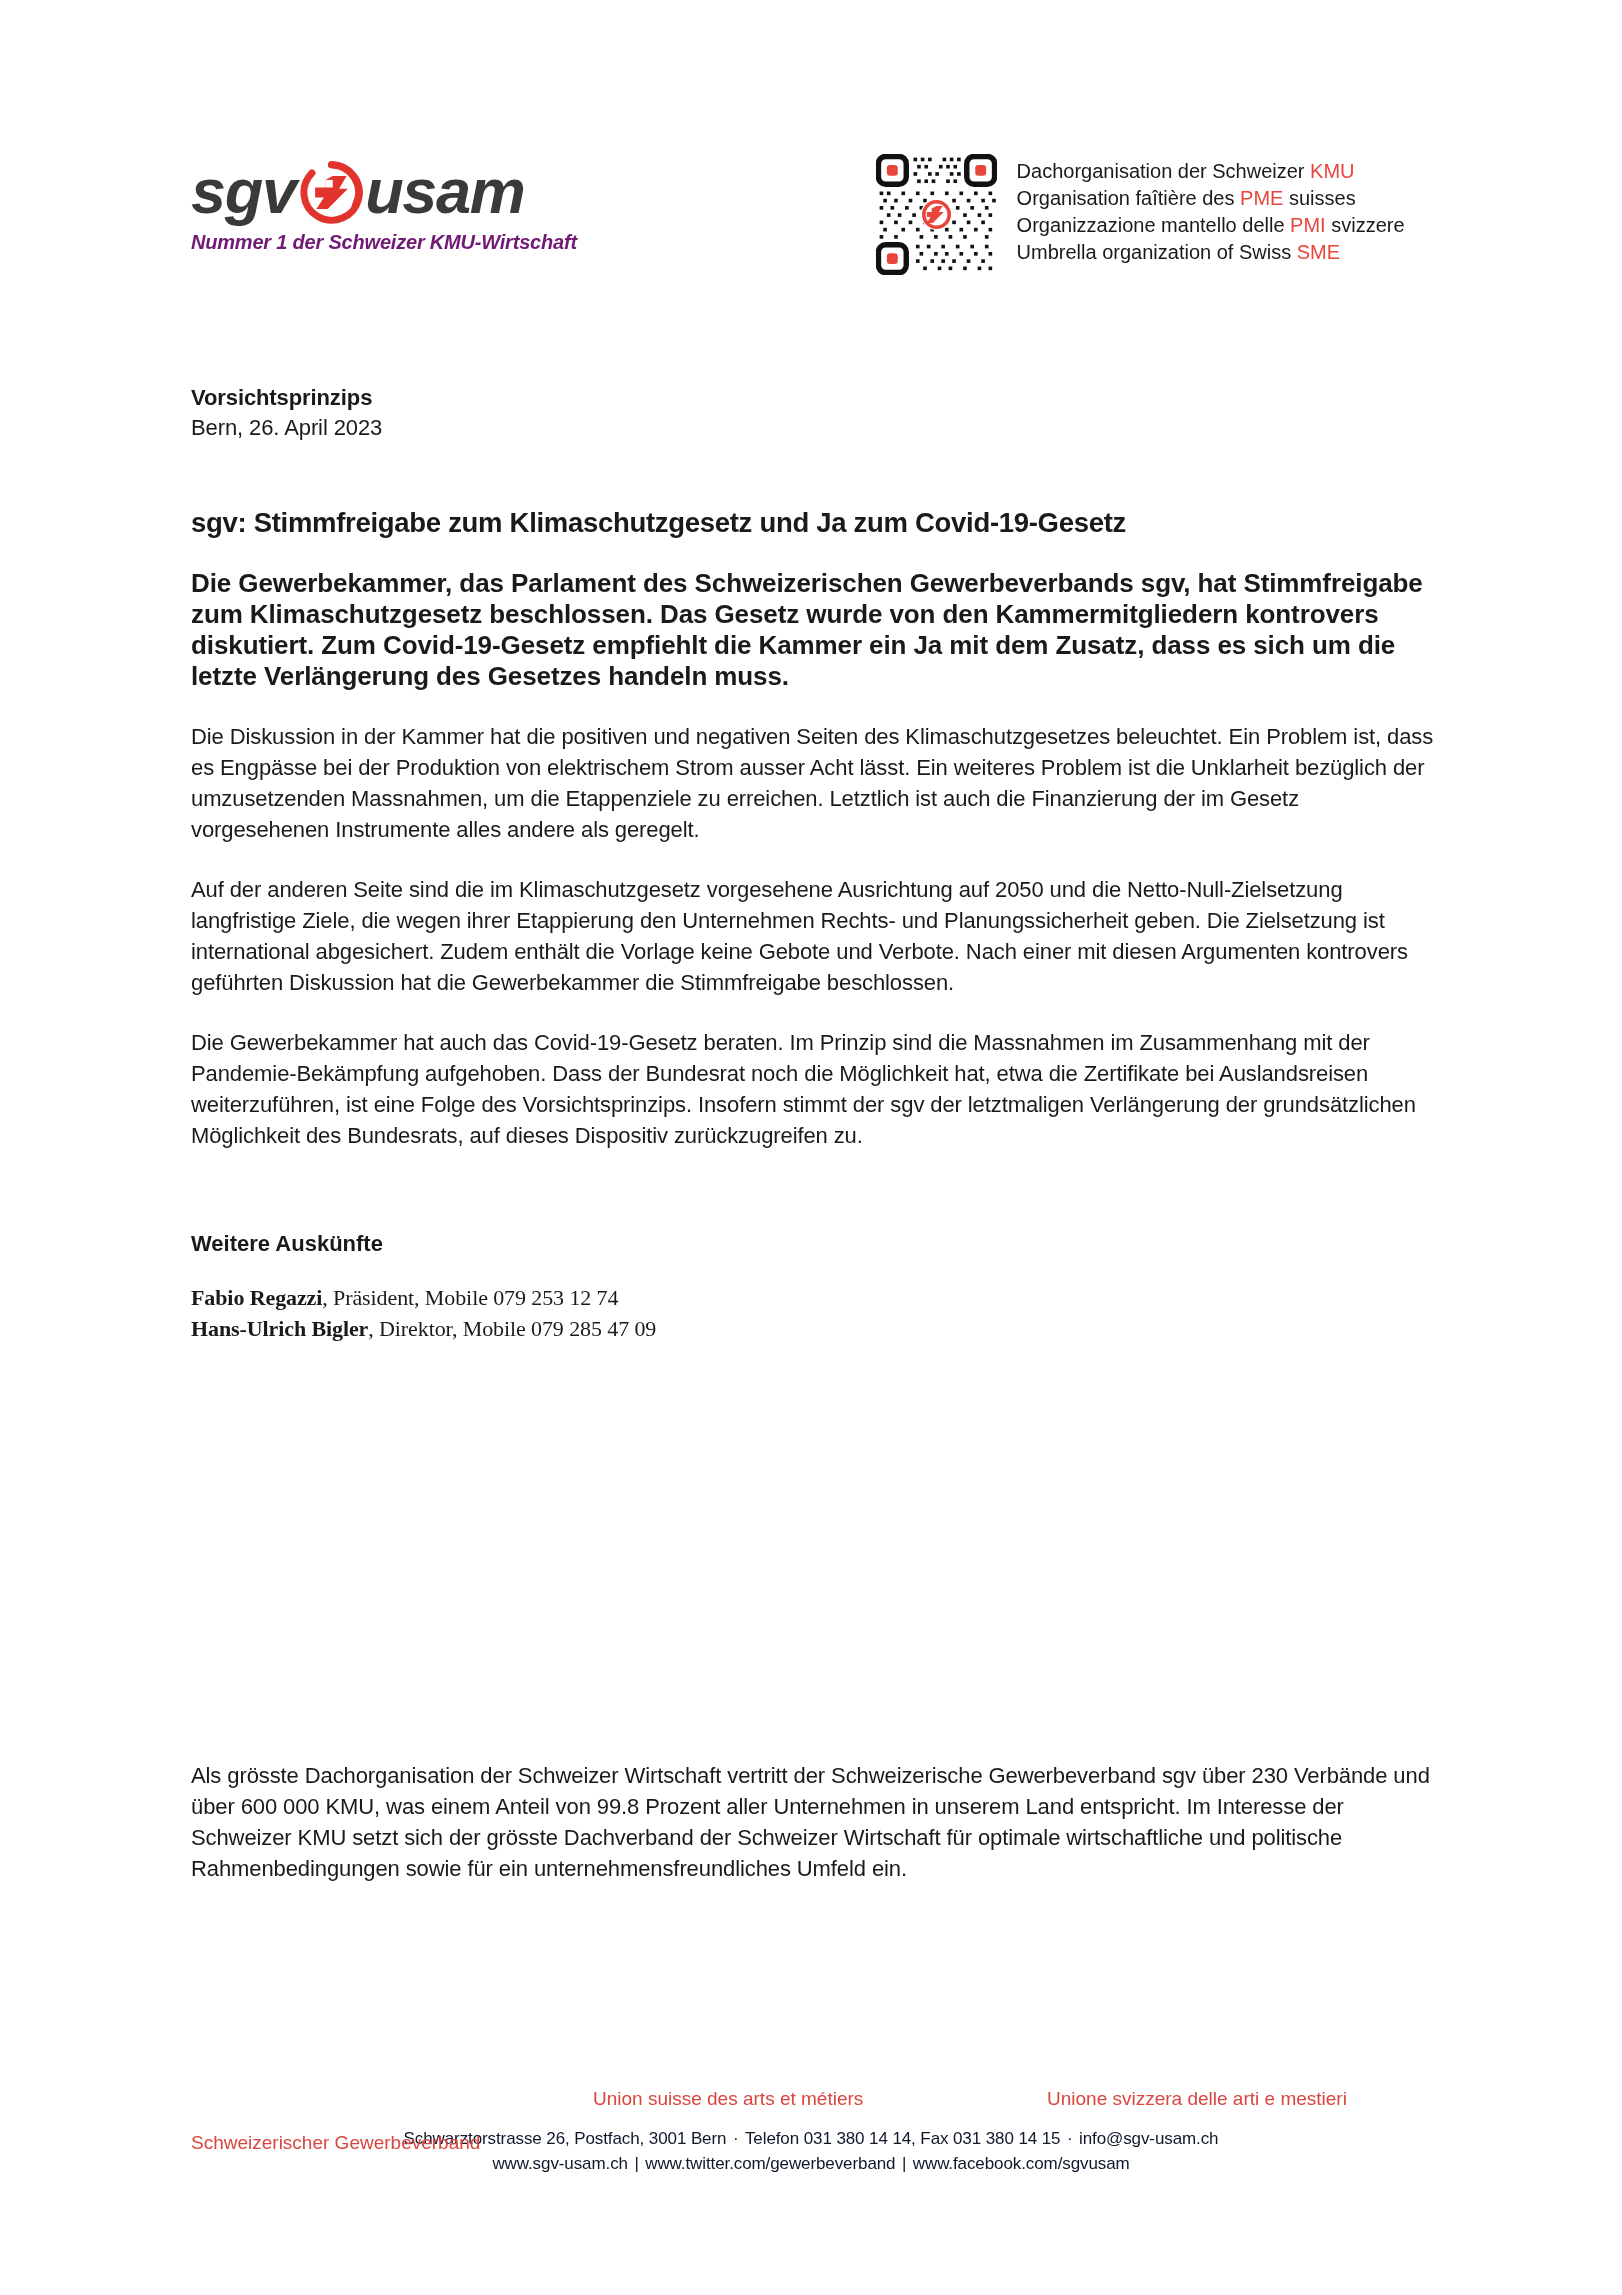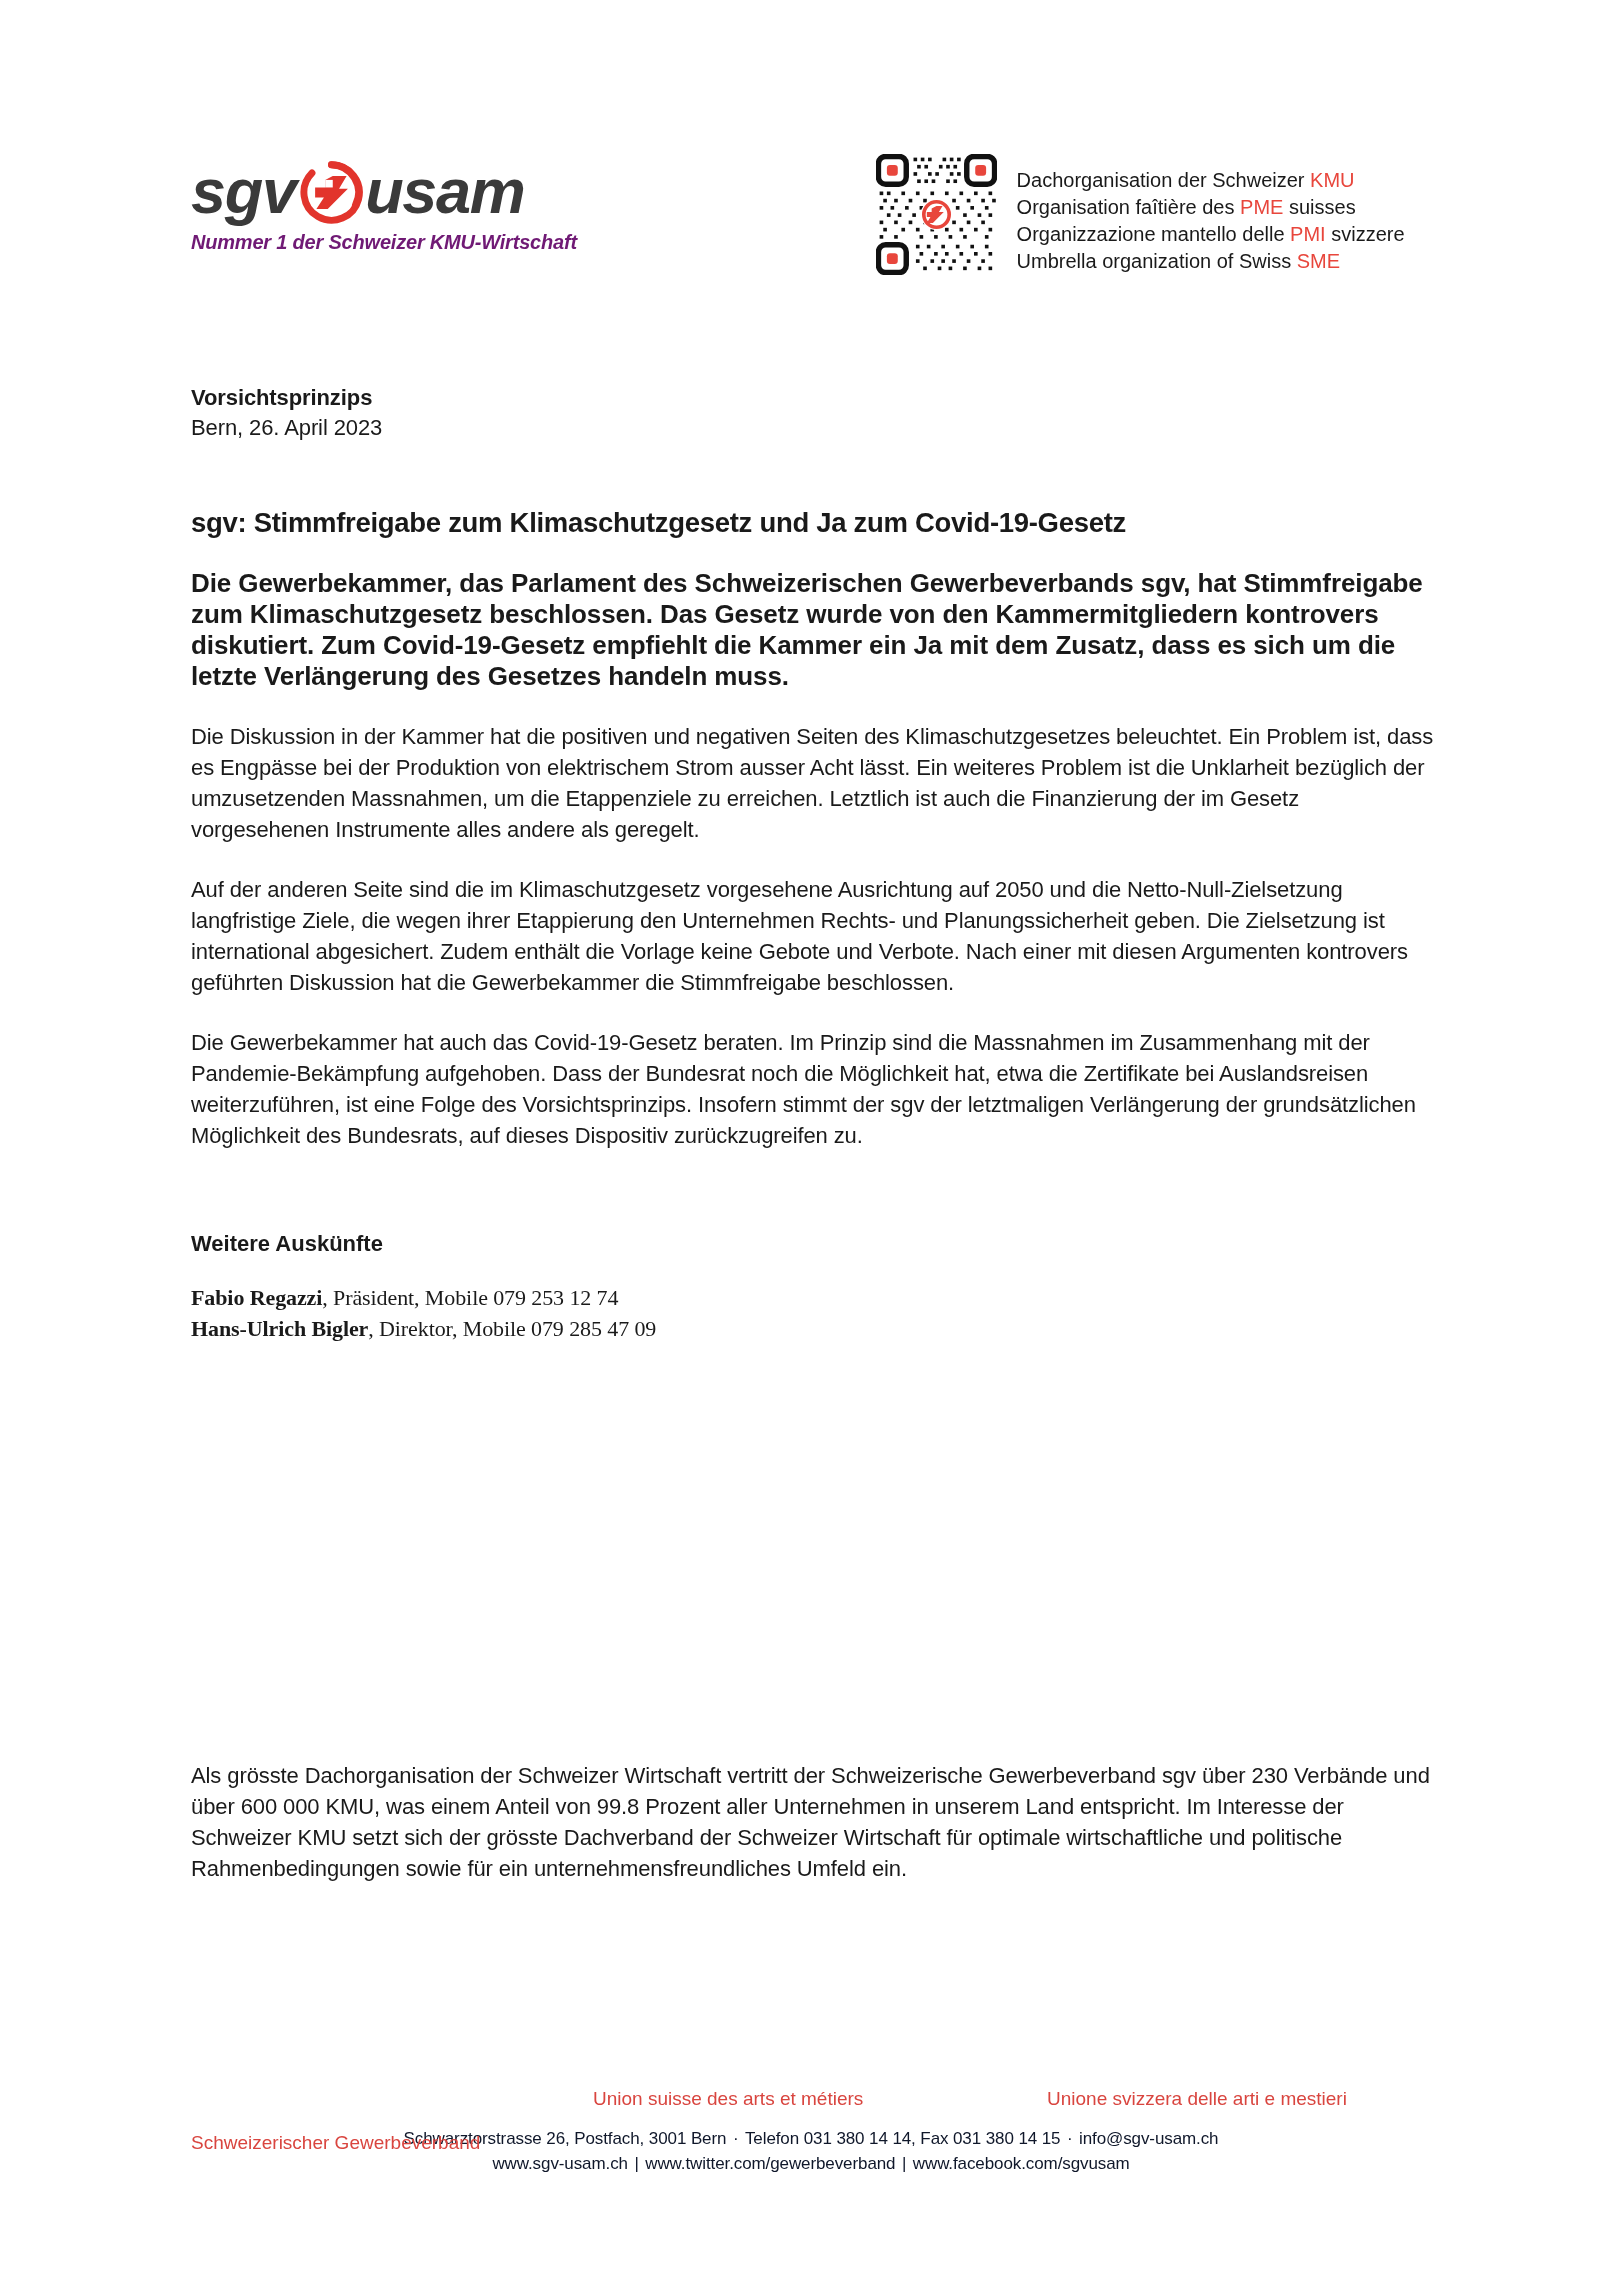--- a/index.html
+++ b/index.html
@@ -66,21 +66,21 @@
     letter-spacing: -0.2px;
     white-space: nowrap;
   }
 
   
   .claims-block {
     position: absolute;
     left: 876px;
     top: 5.2px;
     display: flex;
-    align-items: flex-end;
+    align-items: flex-start;
   }
   .qr-wrap {
     width: 121px;
     height: 121px;
     flex: none;
     position: relative;
   }
   .claims-lines {
     margin-left: 19.6px;
     padding-top: 3.9px;

